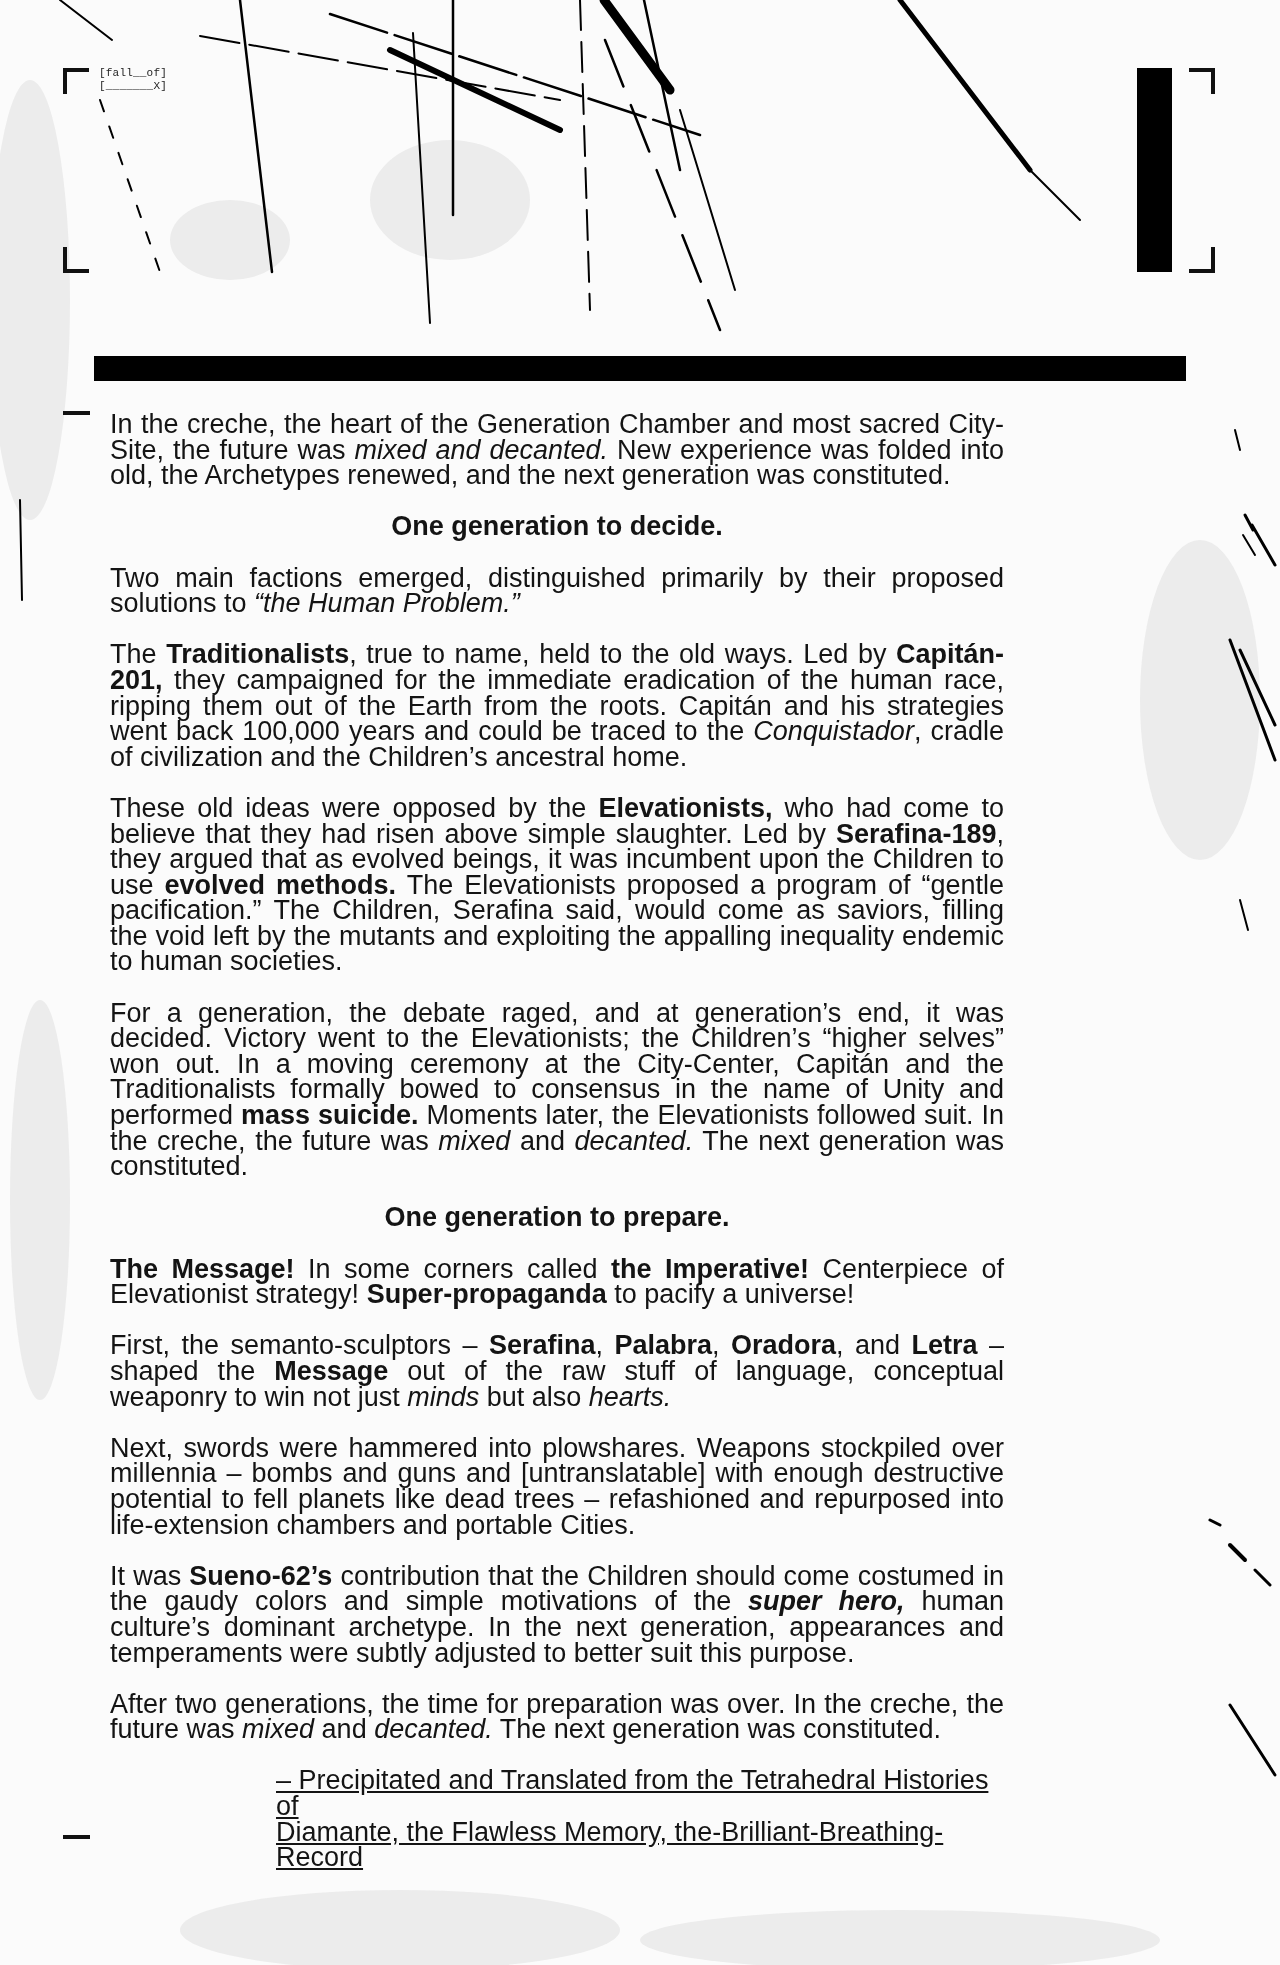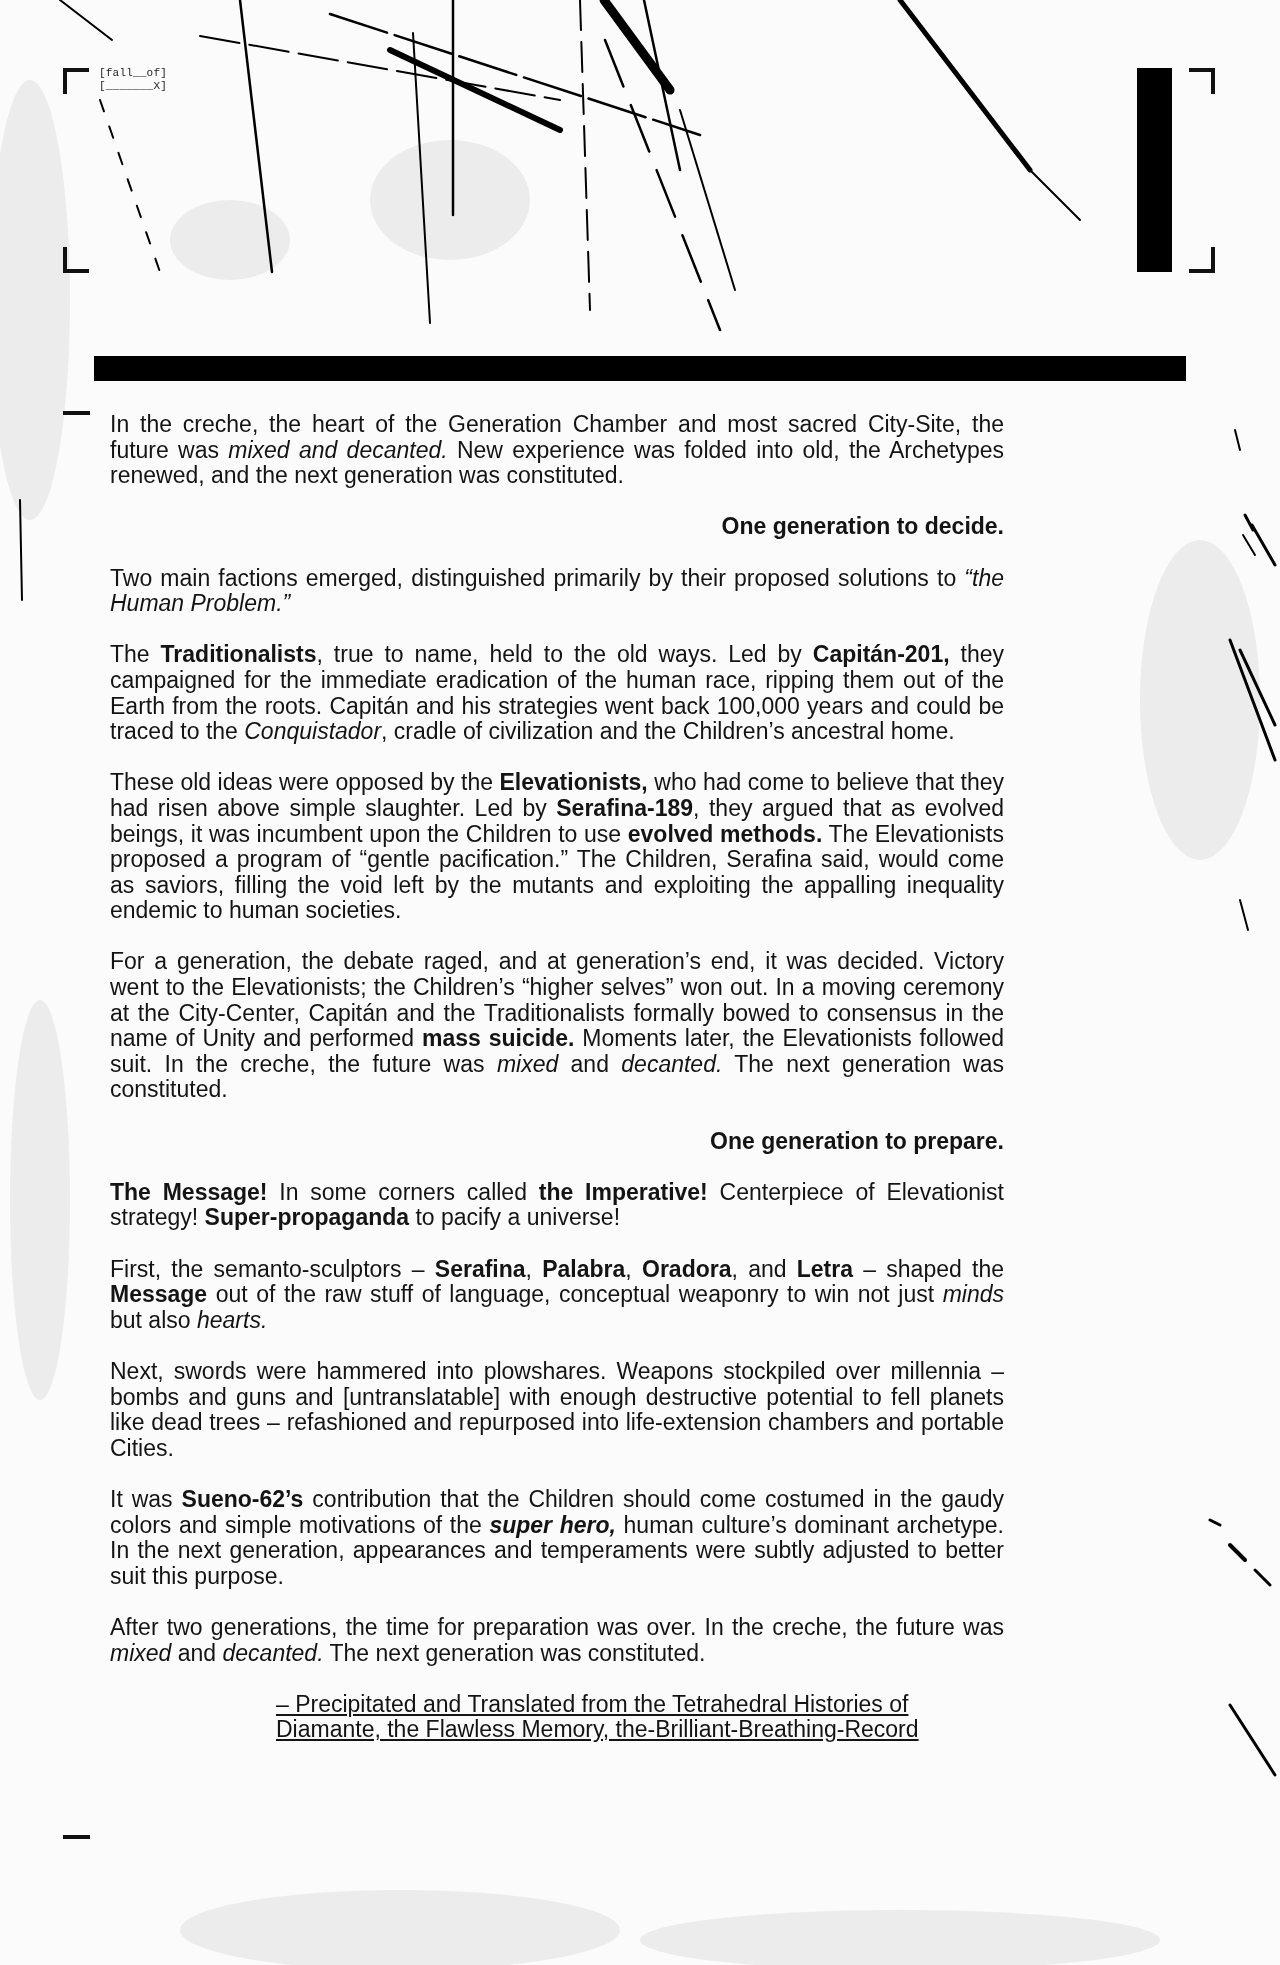--- a/index.html
+++ b/index.html
@@ -20,24 +20,24 @@
     position: absolute; left: 99px; top: 67px;
     font-family: "Liberation Mono", monospace; font-size: 11px; line-height: 13px;
     color: #222; white-space: pre; letter-spacing: 0.2px; text-align: center;
   }
   .hbar { position: absolute; left: 94px; top: 356px; width: 1092px; height: 25px; background: #000; }
   .tick { position: absolute; left: 63px; width: 27px; height: 4px; background: #111; }
   .tick.t1 { top: 411px; }
   .tick.t2 { top: 1835px; }
   .content {
     position: absolute; left: 110px; top: 412px; width: 894px;
-    font-size: 23px; line-height: 25.6px;
+    font-size: 27px; line-height: 25.6px;
   }
   .content p { margin: 0 0 25.6px 0; text-align: justify; }
-  .content p.head { font-weight: bold; text-align: right; }
+  .content p.head { font-weight: bold; text-align: center; }
   .content b { font-weight: bold; }
   .content i { font-style: italic; }
   .attrib {
     margin: 0 0 0 166px !important; text-align: left !important; text-decoration: underline;
   }
 </style>
 </head>
 <body>
 
 <svg class="bg-svg" viewBox="0 0 1280 1965" xmlns="http://www.w3.org/2000/svg">

